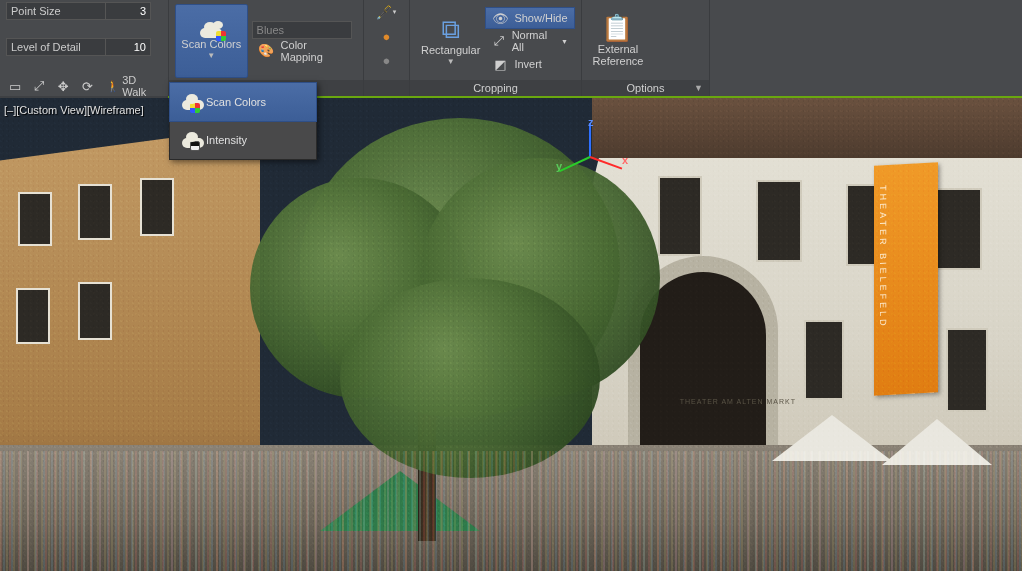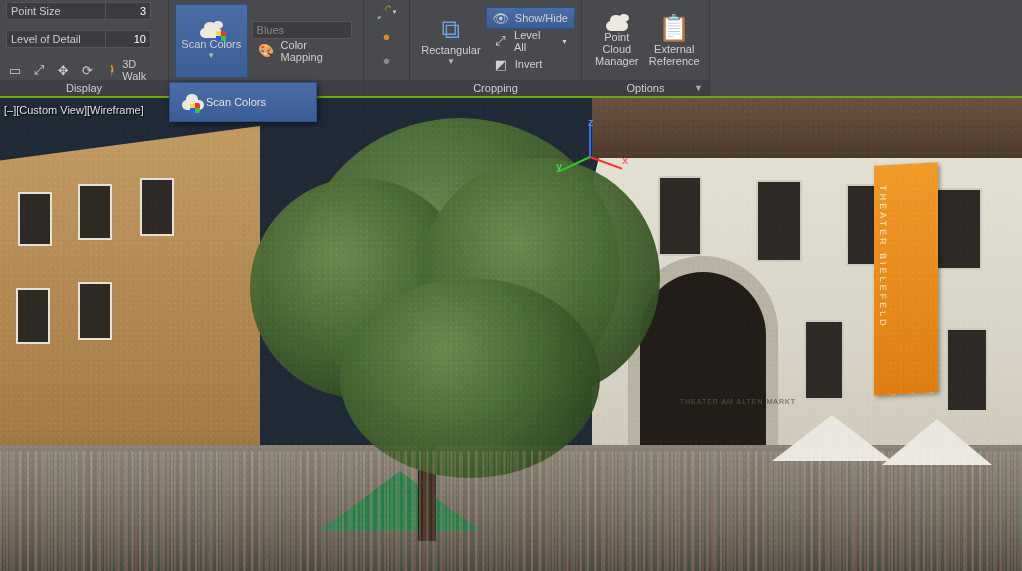--- a/index.html
+++ b/index.html
@@ -116,21 +116,21 @@
   .ov.bw{background:linear-gradient(180deg,#111 50%,#eee 50%);border:1px solid #555;}
   .ov.grad{background:linear-gradient(180deg,#e33,#ee3,#3c3,#35f);}
   .ov.x{background:#555;}
 </style>
 </head>
 <body>
 
 <div class="ribbon">
 
   <div class="panel" style="width:169px">
-    <div class="panel-body" style="flex-direction:column;align-items:flex-start;gap:10px;">
+    <div class="panel-body" style="flex-direction:column;align-items:flex-start;gap:18px;">
       <div class="param-row">
         <div class="param-label">Point Size</div>
         <div class="param-val">3</div>
       </div>
       <div class="param-row">
         <div class="param-label">Level of Detail</div>
         <div class="param-val">10</div>
       </div>
       <div class="small-btns">
         <div class="mini">▭</div>
@@ -184,38 +184,34 @@
         <span>Rectangular</span>
         <span class="drop">▼</span>
       </div>
       <div class="stackcol">
         <div class="rowbtn active">
           <span class="sw">👁</span>
           <span>Show/Hide</span>
         </div>
         <div class="rowbtn">
           <span class="sw">⤢</span>
-          <span>Level All</span>
+          <span>Normal All</span>
           <span style="font-size:7px;margin-left:2px">▼</span>
         </div>
         <div class="rowbtn">
           <span class="sw">◩</span>
           <span>Invert</span>
         </div>
       </div>
     </div>
     <div class="panel-title">Cropping</div>
   </div>
 
   <div class="panel" style="width:128px">
     <div class="panel-body">
-      <div class="bigbtn" style="width:60px">
-        <span class="cloud db"></span>
-        <span style="line-height:1.1">Point Cloud Manager</span>
-      </div>
       <div class="bigbtn" style="width:60px">
         <span class="glyph" style="color:#d0ccc0">📋</span>
         <span style="line-height:1.1">External Reference</span>
       </div>
     </div>
     <div class="panel-title">
       <span>Options</span><span class="arrow">▼</span>
     </div>
   </div>
 
@@ -223,20 +219,28 @@
 
 <div class="dropdown" id="dd">
     <div class="dd-item sel">
       <span class="dd-ic">
         <span class="cloud">
           <span class="ov rgb"></span>
         </span>
       </span>
       <span>Scan Colors</span>
     </div>
+    <div class="dd-item">
+      <span class="dd-ic">
+        <span class="cloud">
+          <span class="ov bw"></span>
+        </span>
+      </span>
+      <span>Intensity</span>
+    </div>
   </div>
 
 <div class="viewport">
   <div class="vplabel">[–][Custom View][Wireframe]</div>
 
   <div class="sky"></div>
   <div class="bldR"></div>
   <div class="roofR"></div>
   <div class="archO"></div>
   <div class="archI"></div>

